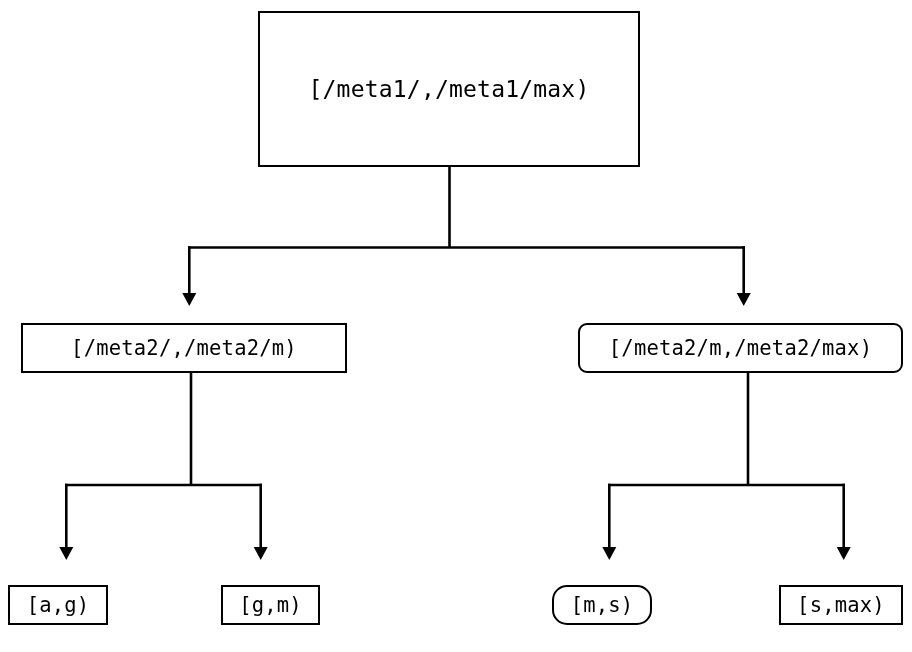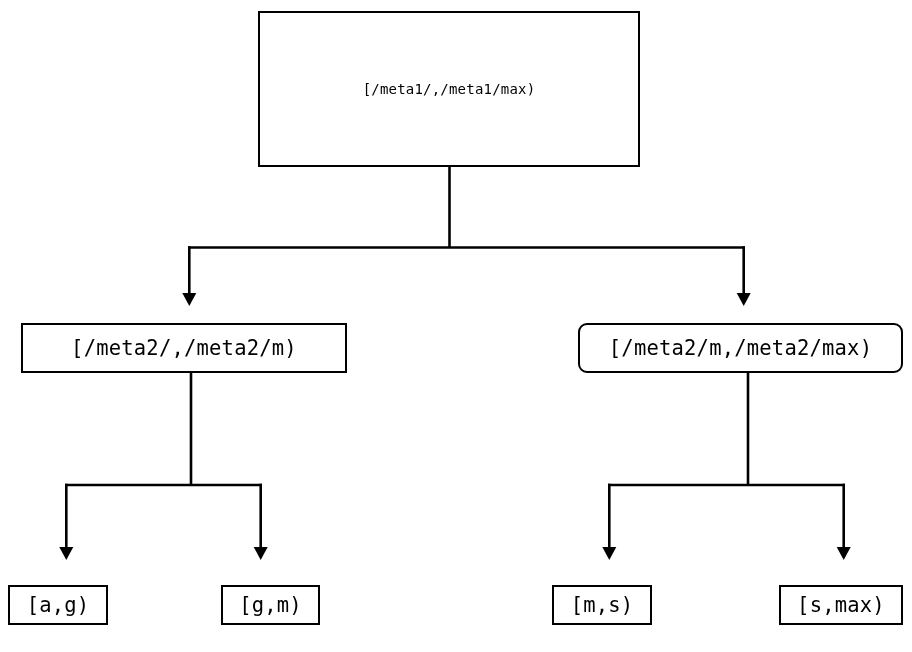--- a/index.html
+++ b/index.html
@@ -40,40 +40,40 @@
     white-space: pre;
   }
 
   
   .node-root {
     left: 258px;
     top: 11px;
     width: 382px;
     height: 156px;
   }
-  .node-root .node-label { font-size: 14px; letter-spacing: 0.2px; }
+  .node-root .node-label { font-size: 23px; letter-spacing: 0.2px; }
 
   
   .node-mid {
     top: 323px;
     height: 50px;
   }
   .node-mid .node-label { font-size: 20.5px; letter-spacing: 0.2px; }
   .node-mid-left  { left: 21px;  width: 326px; }
   .node-mid-right { left: 578px; width: 325px; border-radius: 9px; }
 
   
   .node-leaf {
     top: 585px;
     height: 40px;
   }
   .node-leaf .node-label { font-size: 20.5px; letter-spacing: 0.2px; }
   .leaf-ag   { left: 8px;   width: 100px; }
   .leaf-gm   { left: 221px; width: 99px; align-items: center;  }
-  .leaf-ms   { left: 552px; width: 100px; }
+  .leaf-ms   { left: 552px; width: 100px; border-radius: 15px; }
   .leaf-smax { left: 779px; width: 124px; }
 </style>
 </head>
 <body>
 
 <div id="canvas">
 
   <svg class="edge-layer" viewBox="0 0 912 652" width="912" height="652" xmlns="http://www.w3.org/2000/svg">
 
     <g stroke="#000000" stroke-width="2.6" fill="none">

